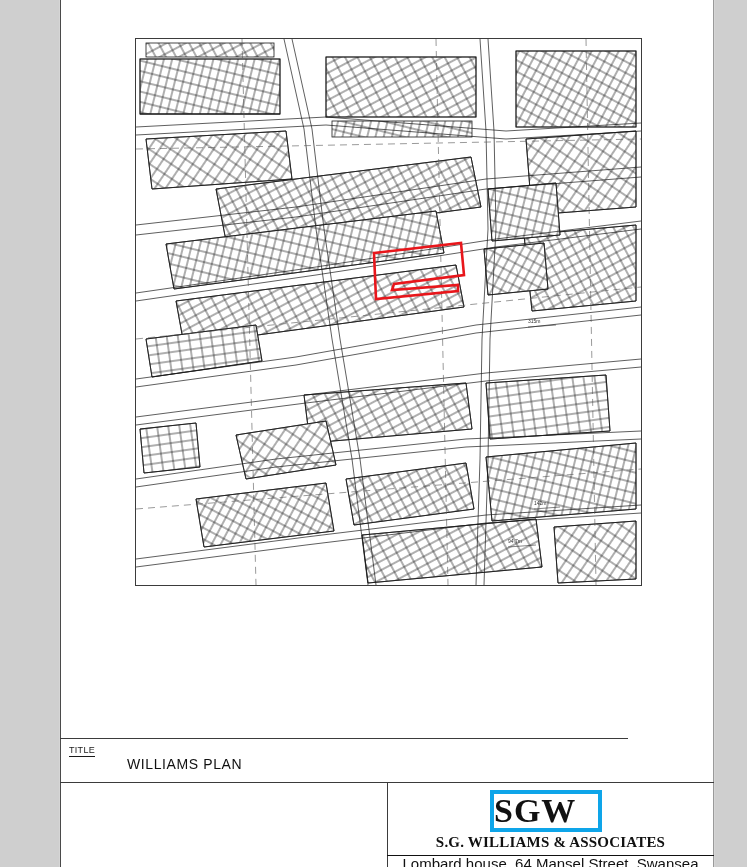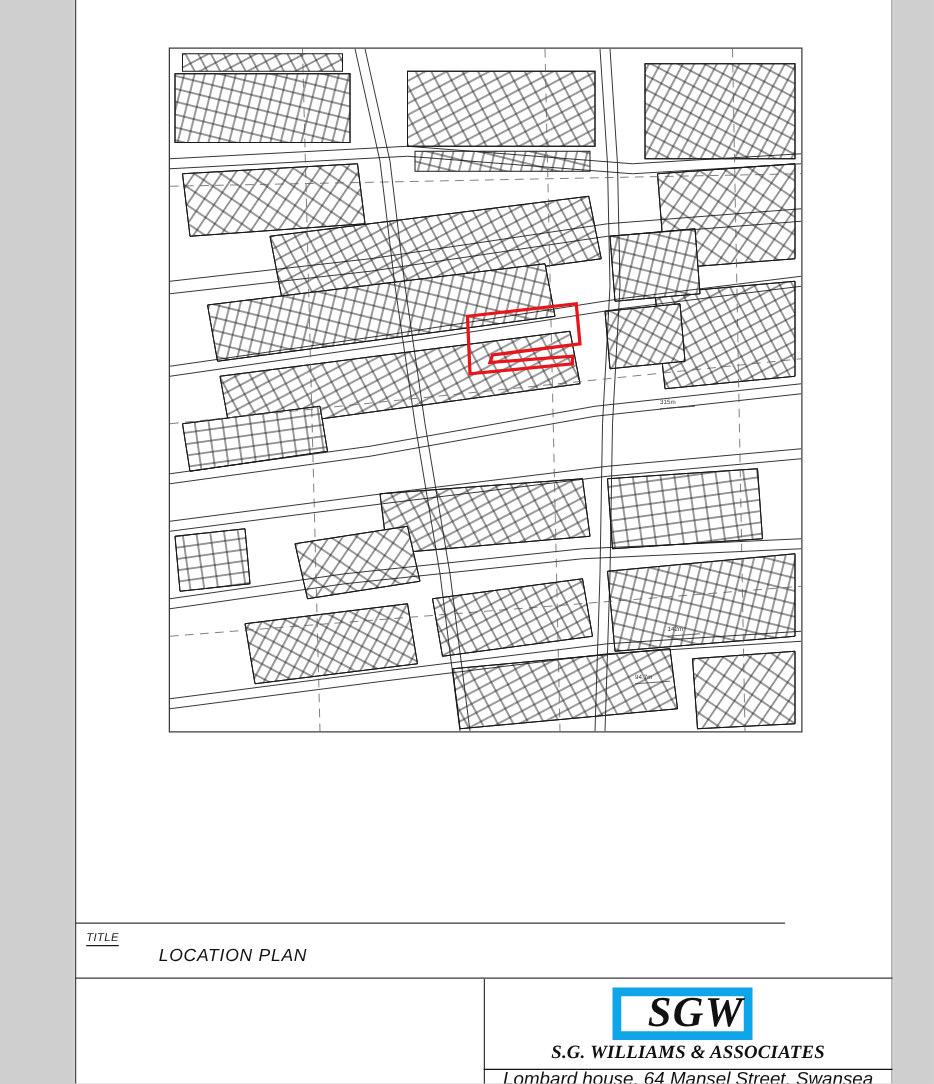--- a/index.html
+++ b/index.html
@@ -57,21 +57,20 @@
 
   
   .titleblock {
     position: absolute;
     left: 0px;
     top: 738px;
     width: 568px;
     height: 129px;
     border-top: 1px solid #3b3b3b;
     box-sizing: border-box;
-    font-style: italic;
   }
   .tb-row-title {
     position: absolute;
     left: 0; top: 0;
     width: 654px;
     height: 44px;
     border-bottom: 1px solid #3b3b3b;
     box-sizing: border-box;
   }
   .tb-row-project {
@@ -125,25 +124,25 @@
     top: 44px;
     width: 327px;
     height: 85px;
   }
   .logo-box {
     position: absolute;
     left: 103px;
     top: 7px;
     width: 112px;
     height: 42px;
-    border: 7px solid #0ea5e9;
+    border: 4px solid #0ea5e9;
     box-sizing: border-box;
     display: flex;
     align-items: center;
-    justify-content: flex-end;
+    justify-content: flex-start;
   }
   .logo-letters {
     font-family: "Liberation Serif", serif;
     font-weight: bold;
     font-size: 34px;
     letter-spacing: 1px;
     color: #111;
     line-height: 34px;
   }
   .logo-company {
@@ -326,21 +325,21 @@
           <path d="M372 508 L400 506" stroke="#333" stroke-width="0.6"></path>
           <text class="scale-label" x="372" y="504">94.7m</text>
         </g>
       </svg>
     </div>
 
     <div class="titleblock">
 
       <div class="tb-row-title">
         <div class="tb-caption tb-title-caption">TITLE</div>
-        <div class="tb-title-value">LOCATION PLAN</div>
+        <div class="tb-title-value">WILLIAMS PLAN</div>
       </div>
 
 
       <div class="tb-divider-v"></div>
 
       <div class="logo-wrap">
         <div class="logo-box">
           <span class="logo-letters">SGW</span>
         </div>
         <div class="logo-company">S.G. WILLIAMS &amp; ASSOCIATES</div>

